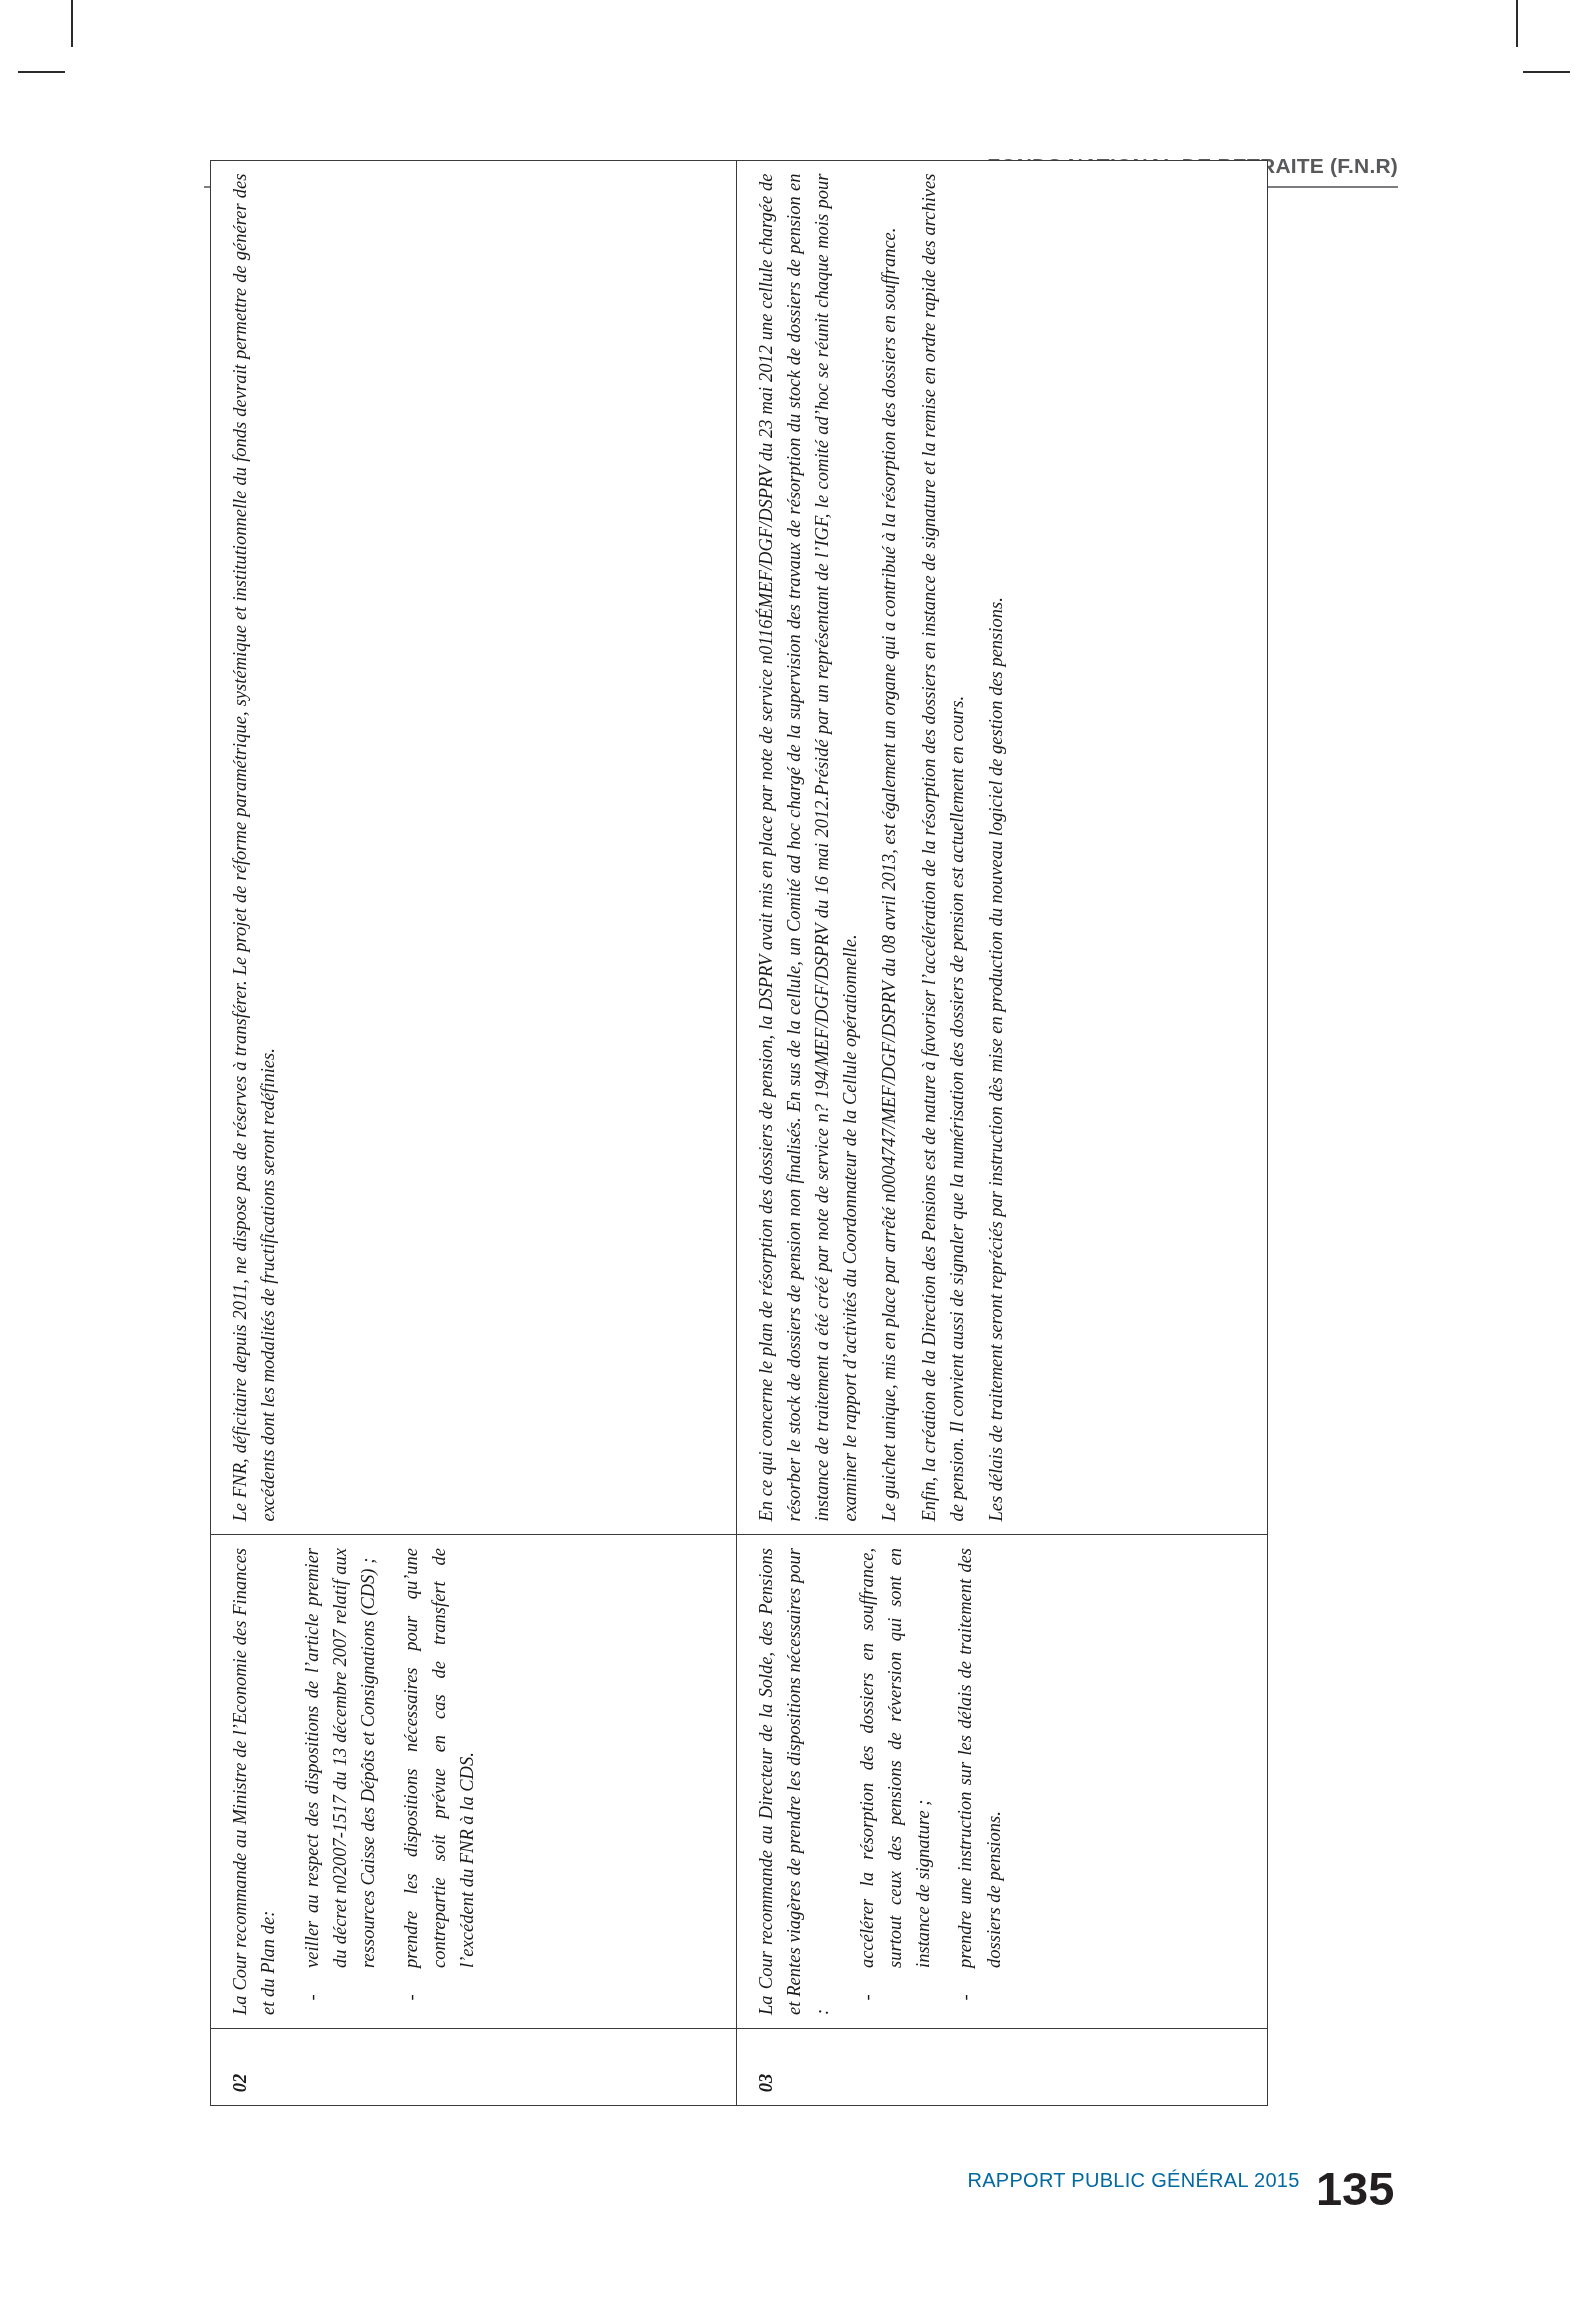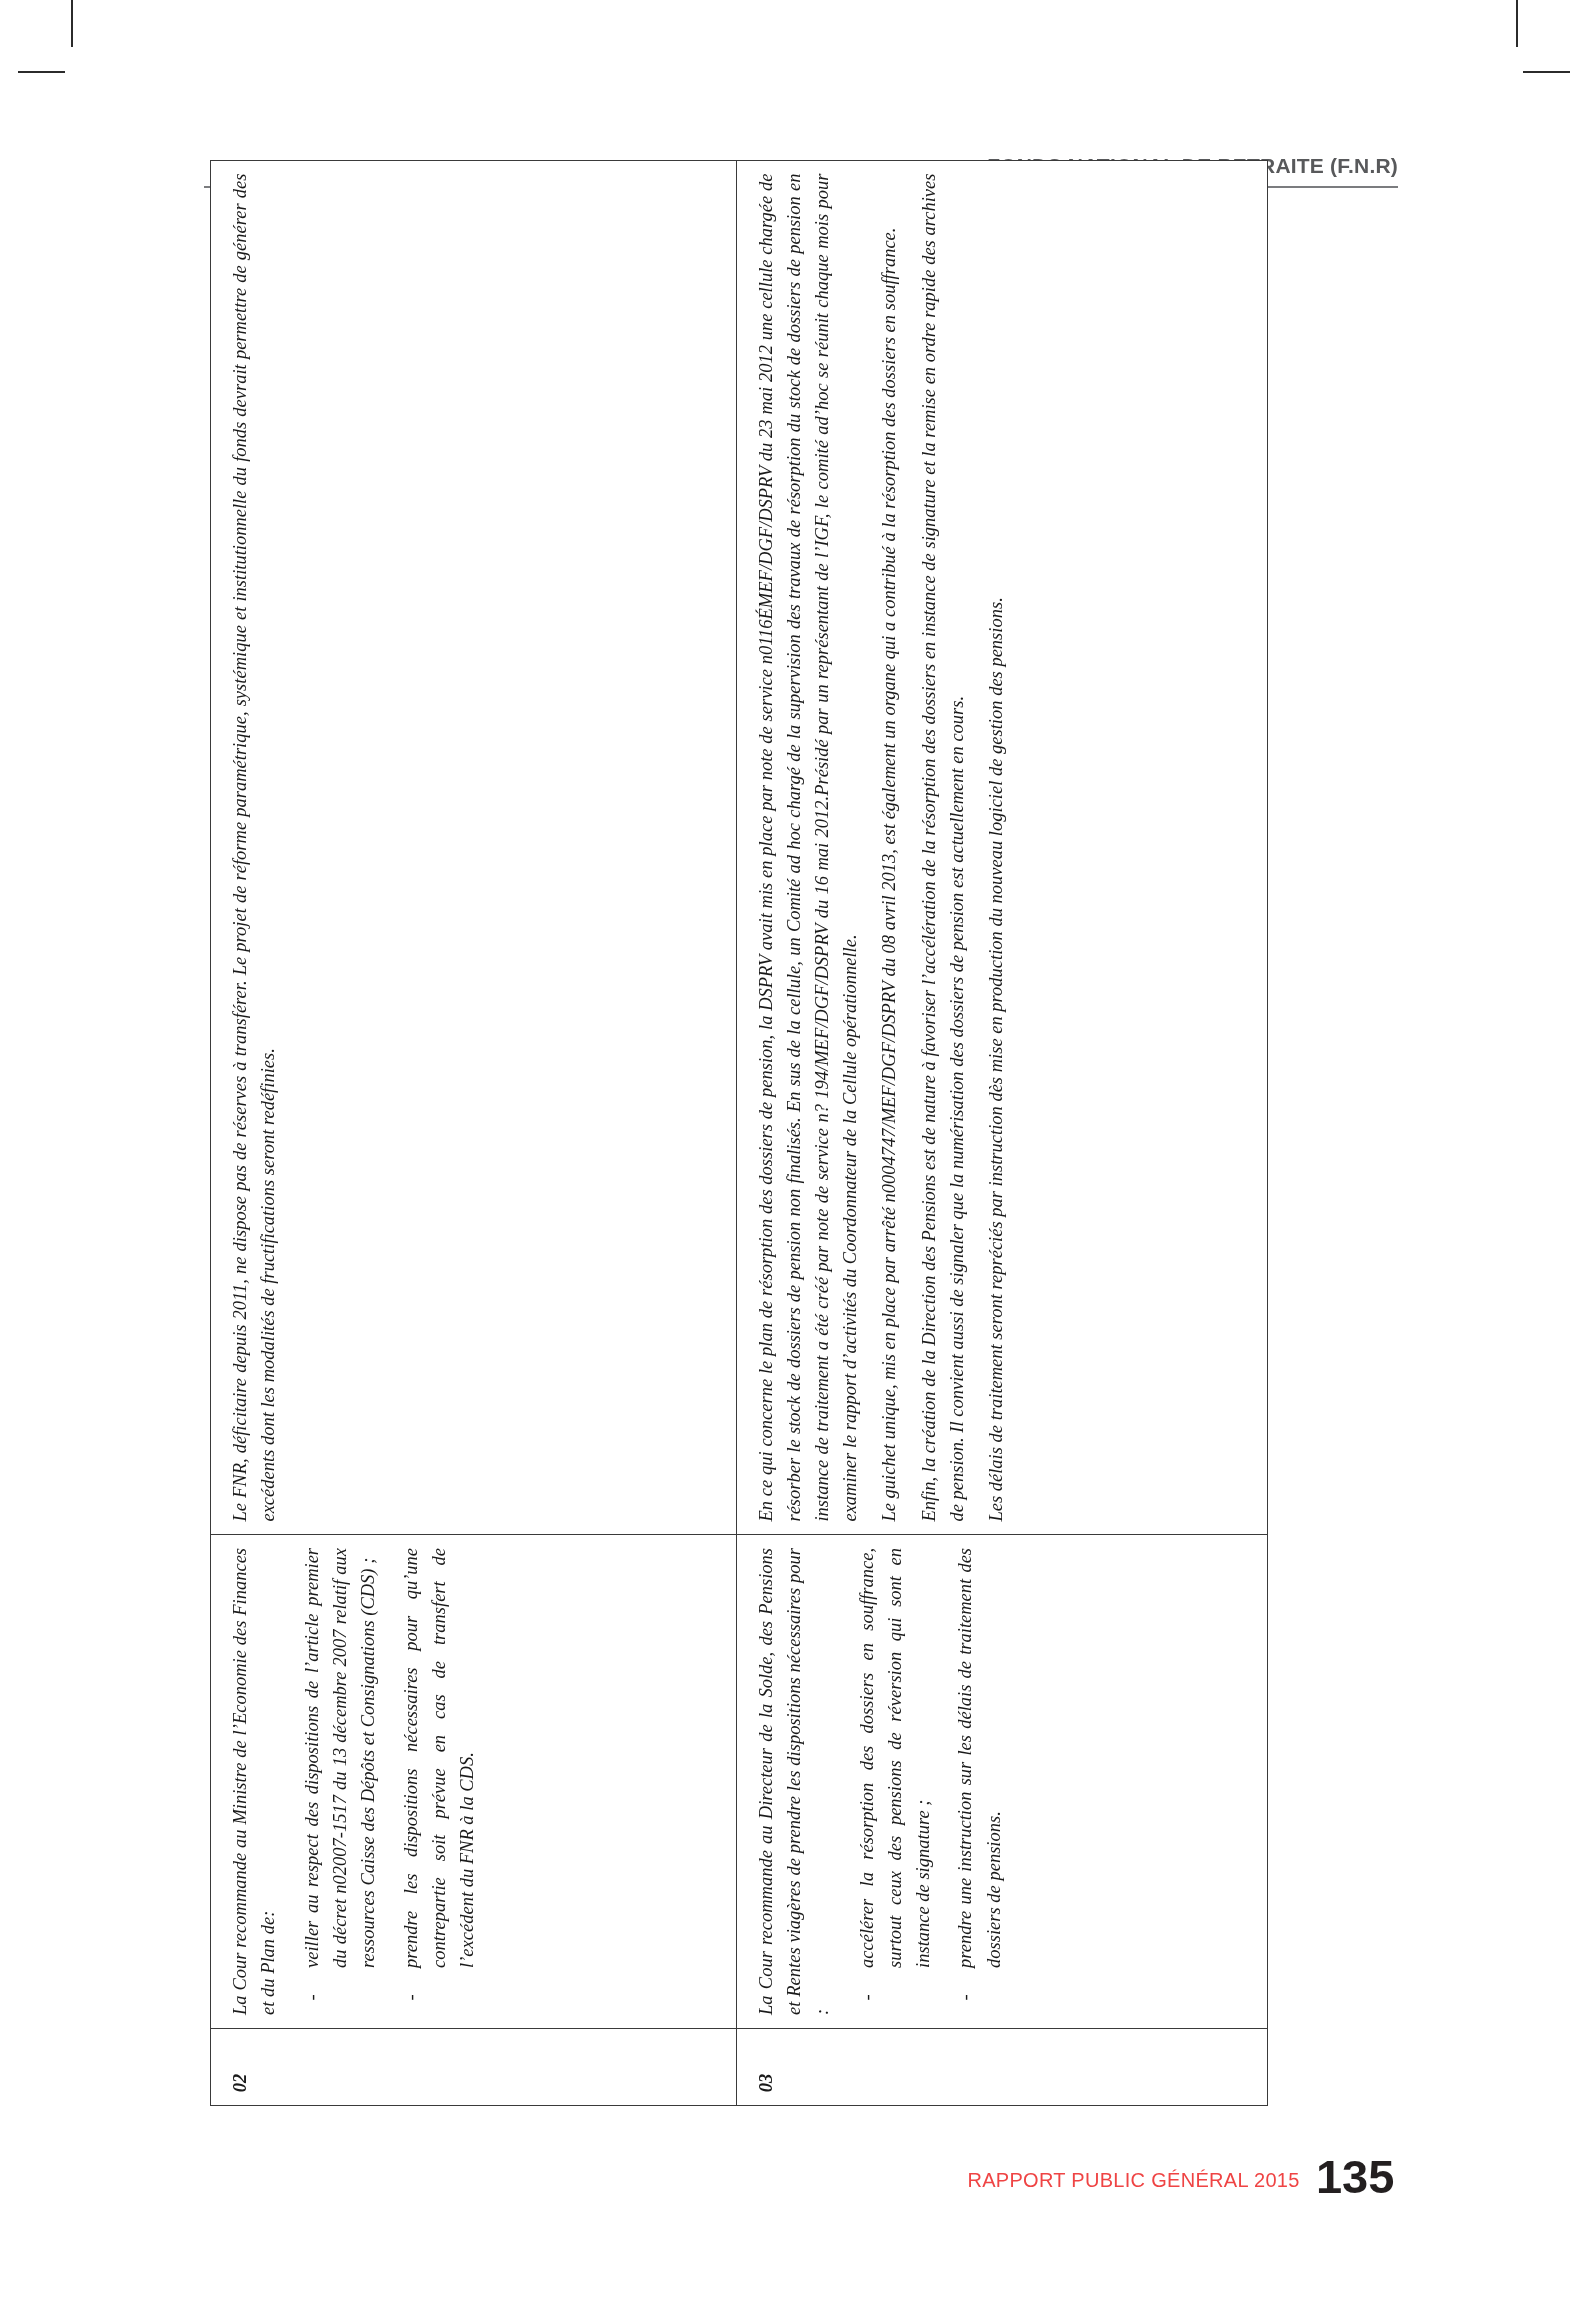--- a/index.html
+++ b/index.html
@@ -130,27 +130,28 @@
     width: 584px;
     display: flex;
     align-items: flex-start;
     justify-content: flex-end;
     gap: 12.7px;
   }
   .footer-label {
     font-family: "Liberation Sans", sans-serif;
     font-size: 20px;
     letter-spacing: 0.3px;
-    color: #ef4444;
+    color: #0369a1;
     padding-top: 18px;
     white-space: nowrap;
   }
   .footer-pagebox {
     text-align: center;
     color: #231f20;
+    margin-top: 12px;
   }
   .footer-pagebox .rule-top,
   .footer-pagebox .rule-bot {
     height: 2.7px;
     background: #231f20;
     width: 100%;
   }
   .footer-pagebox .pnum {
     font-family: "Liberation Sans", sans-serif;
     font-weight: bold;

